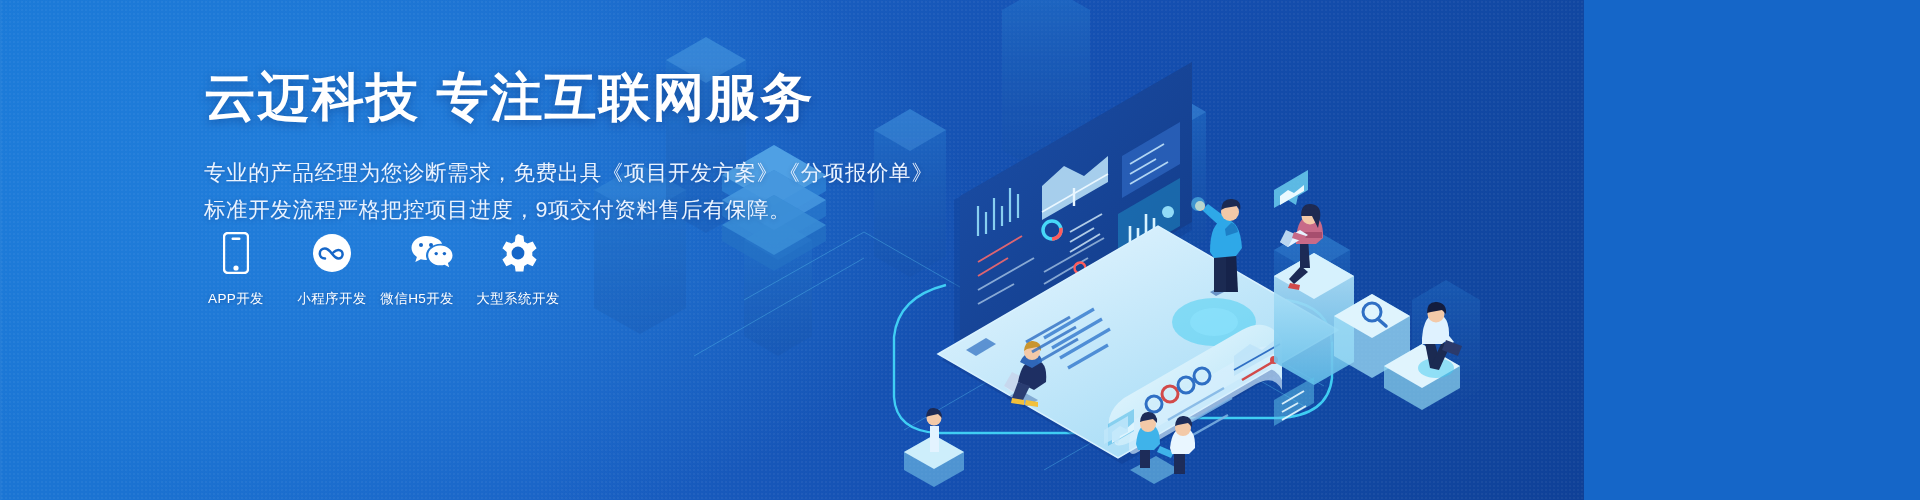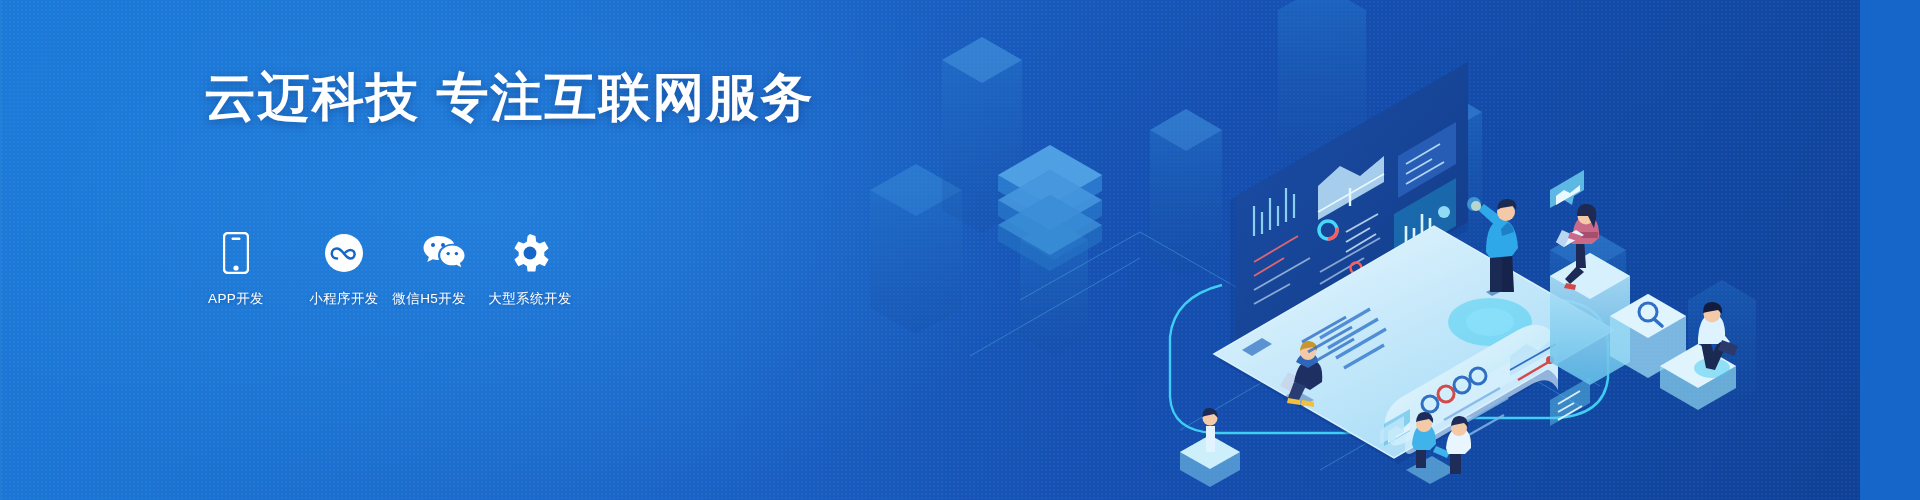--- a/index.html
+++ b/index.html
@@ -4,21 +4,21 @@
 <style>
   * { margin:0; padding:0; box-sizing:border-box; }
   html,body { width:1920px; height:500px; overflow:hidden; }
   body {
     font-family:"Liberation Sans","DejaVu Sans",sans-serif;
     background:#1566c8;
   }
 
   #banner {
     position:relative;
-    width:1860px; height:500px;
+    width:1584px; height:500px;
     overflow:hidden;
     background:
       radial-gradient(ellipse 900px 520px at 26% 42%, rgba(40,140,230,0.55) 0%, rgba(40,140,230,0) 62%),
       radial-gradient(ellipse 1100px 700px at 78% 55%, rgba(16,70,160,0.55) 0%, rgba(16,70,160,0) 70%),
       linear-gradient(115deg, #1b7ad8 0%, #1b73d2 18%, #1a63c6 42%, #1652b6 64%, #124aa6 82%, #0f3f95 100%);
   }
 
   
   #dots {
     position:absolute; inset:0;
@@ -417,25 +417,29 @@
       <g stroke="#eaf9ff" stroke-width="2" opacity=".9">
         <path d="M708 404 l22 -13"></path>
           <path d="M708 412 l16 -9"></path>
         <path d="M708 420 l24 -14"></path>
       </g>
     </g>
   </svg>
 
   <div id="content">
     <div class="headline">云迈科技 专注互联网服务</div>
+    <div class="sub">
+      <div>专业的产品经理为您诊断需求，免费出具《项目开发方案》《分项报价单》</div>
+      <div>标准开发流程严格把控项目进度，9项交付资料售后有保障。</div>
+    </div>
   </div>
 
   <div id="services">
 
-    <div class="svc" style="margin-right: 36px;">
+    <div class="svc" style="margin-right: 24px;">
       <div class="ico">
         <svg width="26" height="42" viewBox="0 0 26 42">
           <rect x="1" y="1" width="24" height="40" rx="4" ry="4" fill="none" stroke="#ffffff" stroke-width="2.4"></rect>
           <rect x="8.5" y="5.5" width="9" height="2.4" rx="1.2" fill="#ffffff"></rect>
           <circle cx="13" cy="36" r="2.6" fill="#ffffff"></circle>
         </svg>
       </div>
       <div class="lbl">APP开发</div>
     </div>
 

